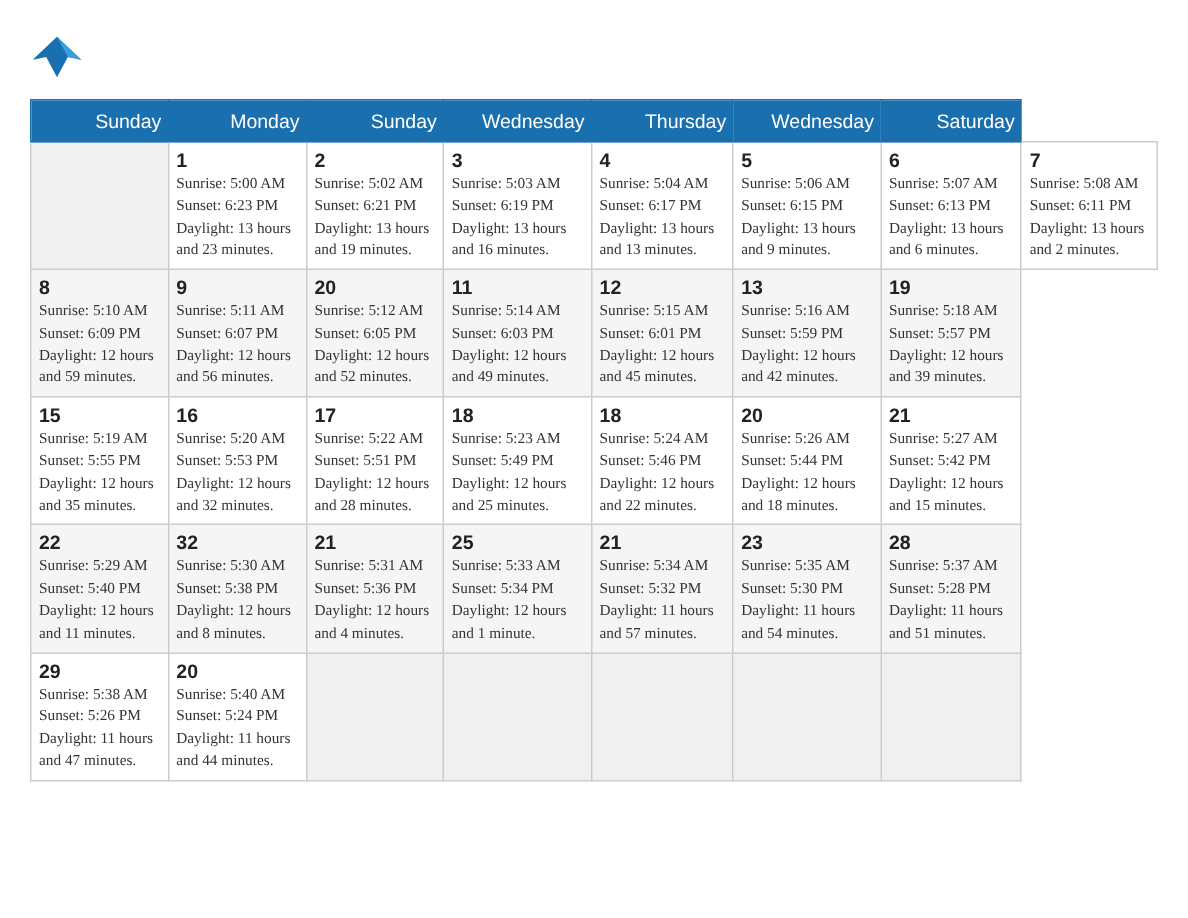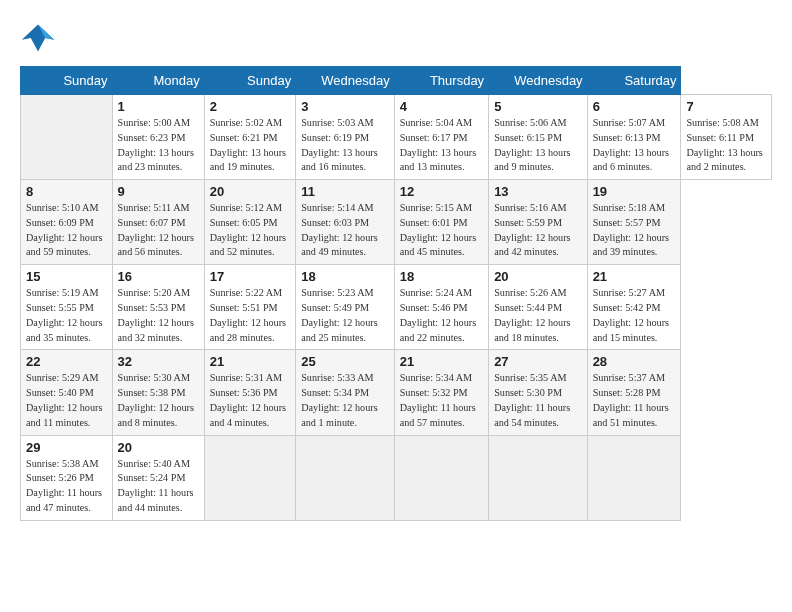--- a/index.html
+++ b/index.html
@@ -230,21 +230,21 @@
         </td>
         <td>
           <span class="day-num">25</span>
           <div class="day-info">Sunrise: 5:33 AM<br>Sunset: 5:34 PM<br>Daylight: 12 hours and 1 minute.</div>
         </td>
         <td>
           <span class="day-num">21</span>
           <div class="day-info">Sunrise: 5:34 AM<br>Sunset: 5:32 PM<br>Daylight: 11 hours and 57 minutes.</div>
         </td>
         <td>
-          <span class="day-num">27</span>
+          <span class="day-num">23</span>
           <div class="day-info">Sunrise: 5:35 AM<br>Sunset: 5:30 PM<br>Daylight: 11 hours and 54 minutes.</div>
         </td>
         <td>
           <span class="day-num">28</span>
           <div class="day-info">Sunrise: 5:37 AM<br>Sunset: 5:28 PM<br>Daylight: 11 hours and 51 minutes.</div>
         </td>
       </tr>
       <tr>
         <td>
           <span class="day-num">29</span>

